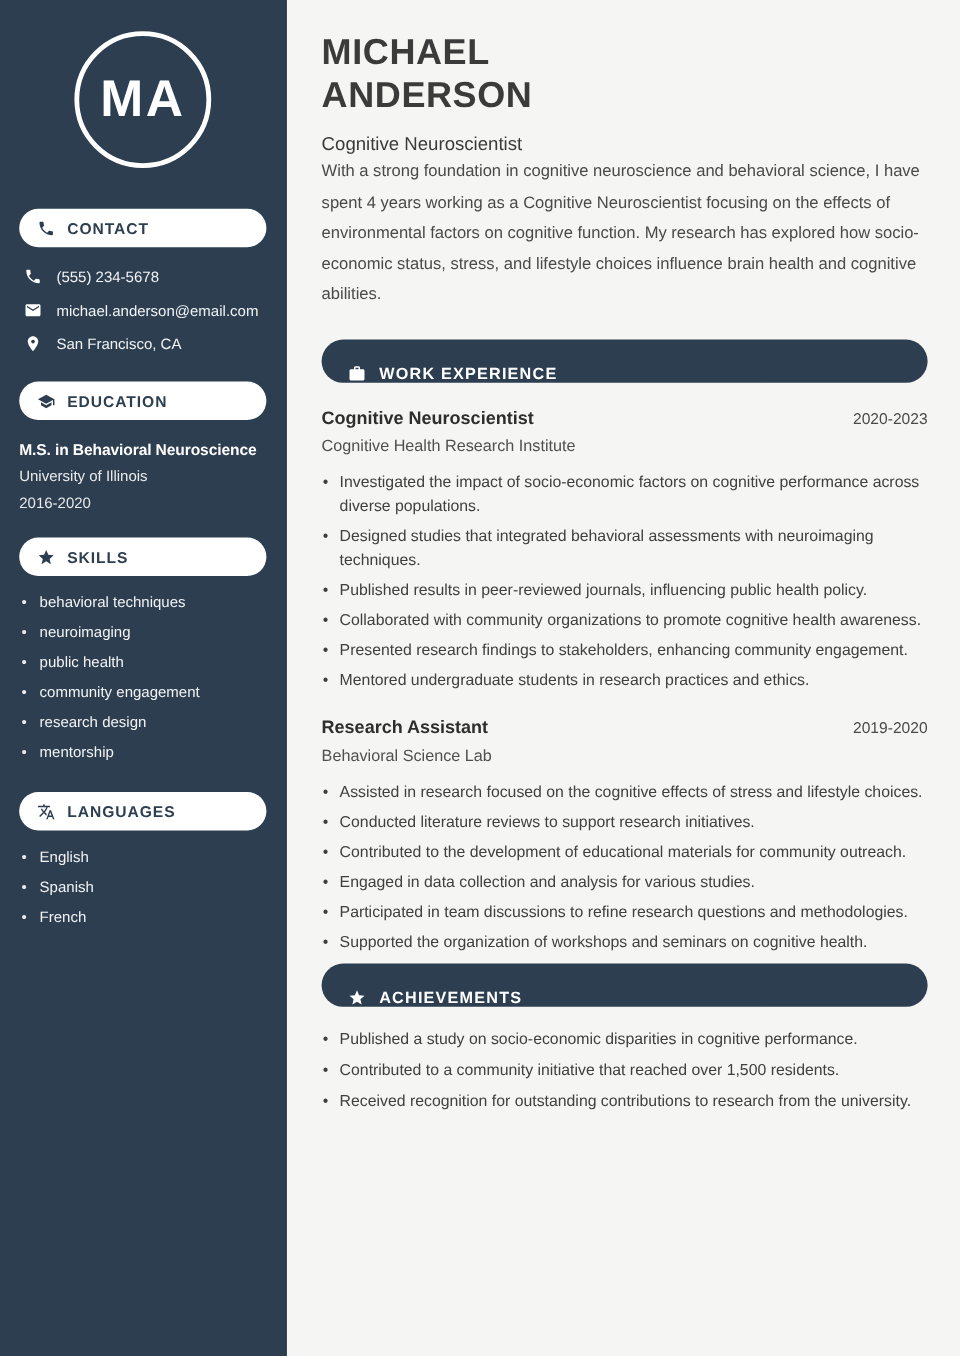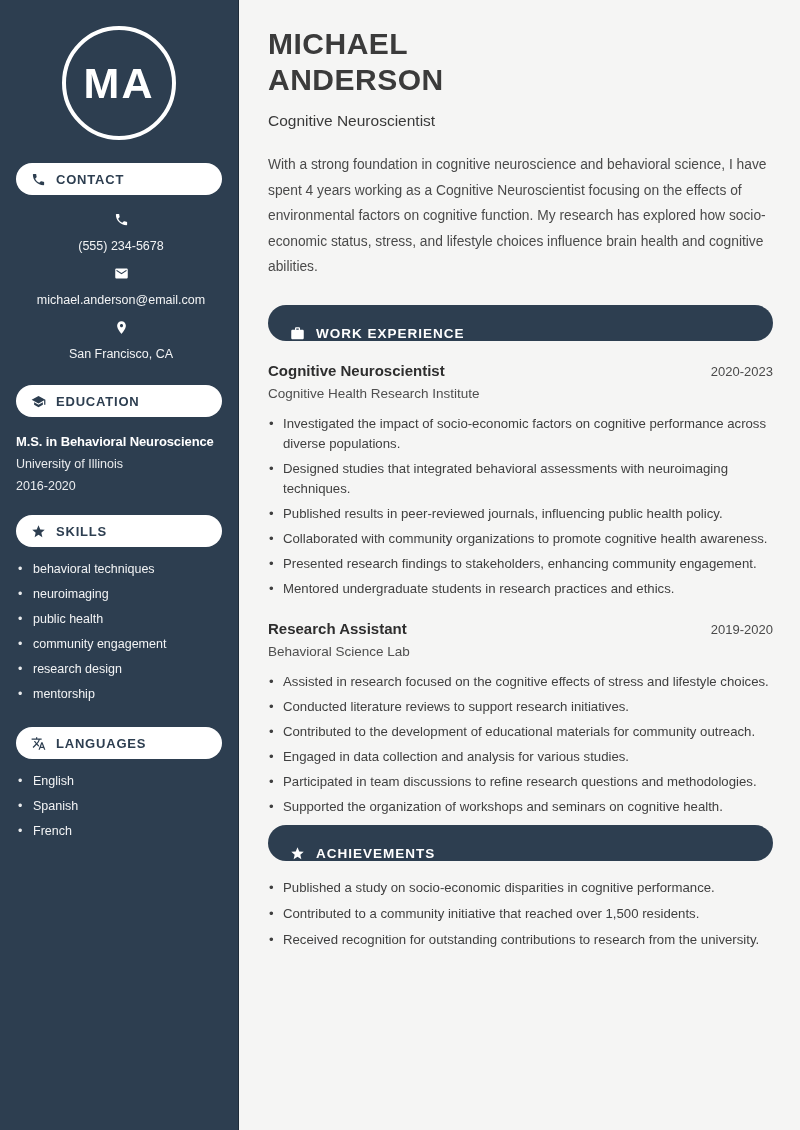--- a/index.html
+++ b/index.html
@@ -25,30 +25,30 @@
     border:4px solid #ffffff; border-radius:50%;
     display:flex; align-items:center; justify-content:center;
     font-size:43px; font-weight:600; letter-spacing:2px; color:#ffffff;
   }
   .side-pill {
     height:32px; background:#ffffff; border-radius:16px;
     color:#2d3e50; display:flex; align-items:center; gap:10px;
     padding:0 15px; font-weight:bold; font-size:13px; letter-spacing:0.8px;
   }
   .side-pill svg { width:15px; height:15px; flex:0 0 auto; }
-  .pill-contact { margin-top:23px; }
+  .pill-contact { margin-top:34px; }
   .pill-education { margin-top:24px; }
   .pill-skills { margin-top:22px; }
   .pill-languages { margin-top:25px; }
 
   .contact-list { margin-top:17px; }
   .contact-row {
     display:flex; align-items:center; gap:12px;
     margin:0 0 13px 4px; min-height:15px;
-    font-size:12.5px; color:#f2f3f4;flex-direction:column;
+    font-size:12.5px; color:#f2f3f4;
   }
   .contact-row svg { width:15px; height:15px; flex:0 0 auto; color:#ffffff; }
 
   .edu-block { margin-top:17px; }
   .edu-degree { font-size:13px; font-weight:bold; color:#ffffff; white-space:nowrap; letter-spacing:-0.1px; }
   .edu-school { margin-top:8px; font-size:12.5px; color:#e9ebed; }
   .edu-years  { margin-top:8px; font-size:12.5px; color:#e9ebed; }
 
   .side-list { list-style:none; margin-top:15px; }
   .side-list li {
@@ -57,21 +57,21 @@
   }
   .side-list li::before {
     content:"•"; position:absolute; left:2px; top:0; color:#e9ebed;
   }
 
   
   .main { flex:1; padding:0 27px 12px 29px; }
   .name { margin-top:26px; font-size:30px; line-height:36px; font-weight:bold;
           color:#3b3b3b; letter-spacing:0.5px; }
   .headline { margin-top:14px; font-size:15.5px; color:#3a3a3a; }
-  .summary { margin-top:22px; font-size:13.8px; line-height:25.5px; color:#4a4a4a; }
+  .summary { font-size:13.8px; line-height:25.5px; color:#4a4a4a; }
 
   .banner {
     margin-top:25px; height:36px; border-radius:18px;
     background:#2d3e50; color:#ffffff;
     display:flex; align-items:flex-end; gap:11px; padding:0 22px;
     font-size:13.5px; font-weight:bold; letter-spacing:1px;
   }
   .banner svg { width:15px; height:15px; flex:0 0 auto; }
   .banner-achievements { margin-top:8px; }
 

